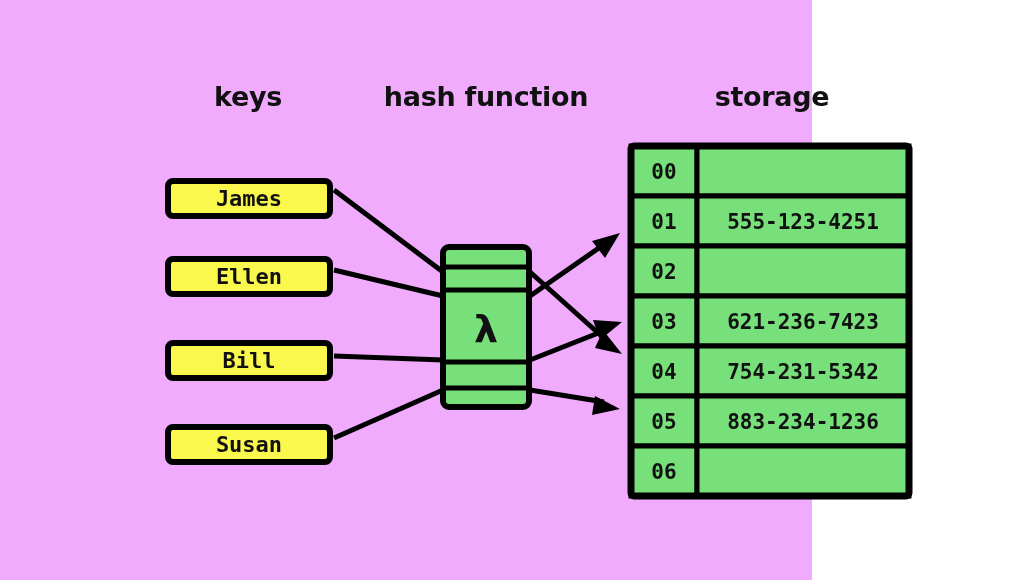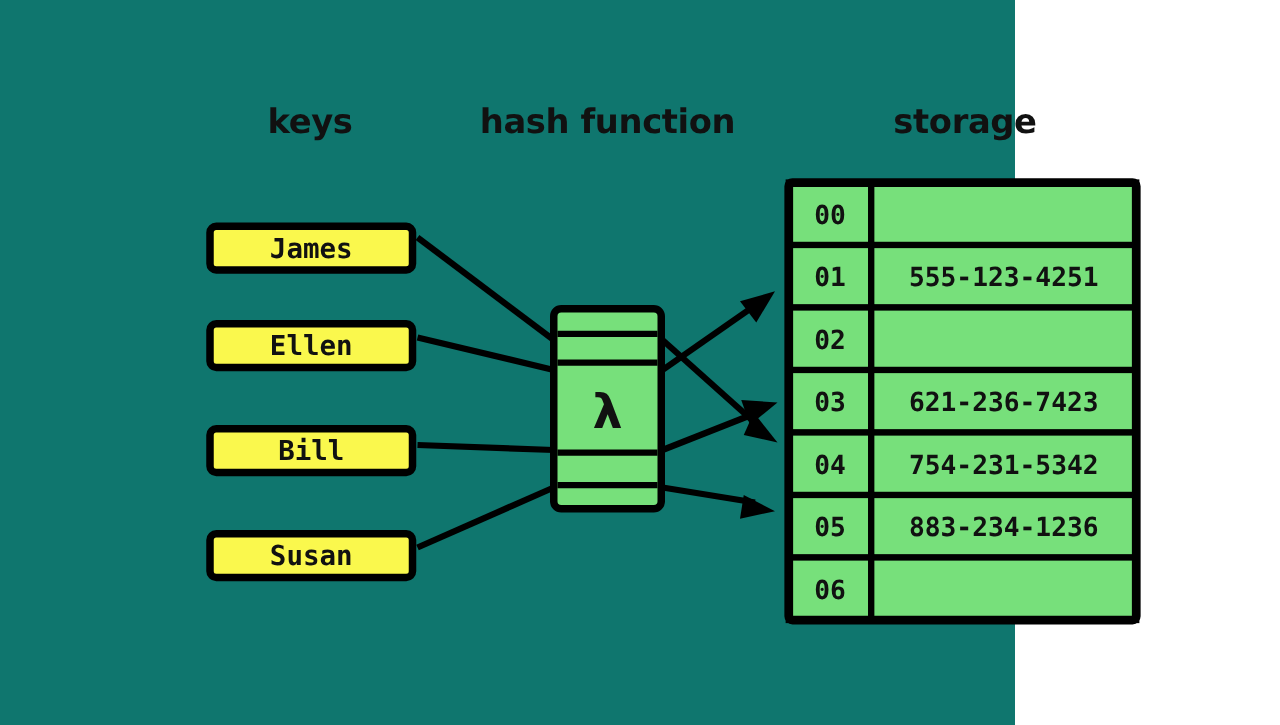--- a/index.html
+++ b/index.html
@@ -10,21 +10,21 @@
   body {
     width: 1024px;
     height: 580px;
     overflow: hidden;
     font-family: "Liberation Sans", sans-serif;
   }
   #canvas {
     position: relative;
     width: 812px;
     height: 580px;
-    background: #0f766e;
+    background: #f0abfc;
   }
   svg.diagram {
     position: absolute;
     top: 0;
     left: 0;
     width: 1024px;
     height: 580px;
   }
   .col-title {
     font-family: "DejaVu Sans", sans-serif;

